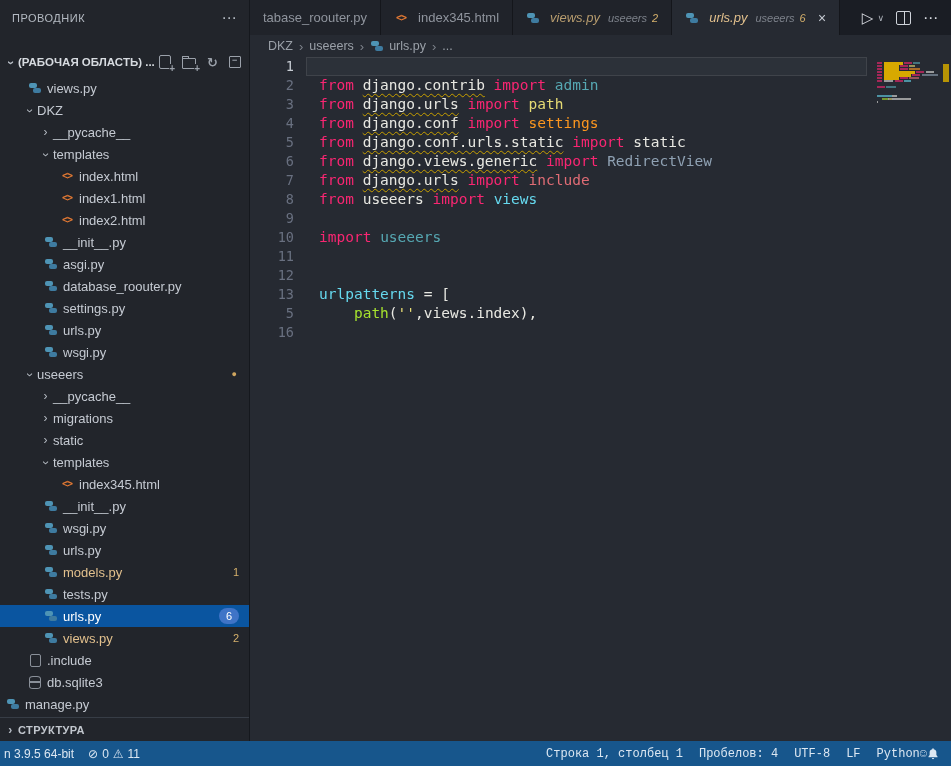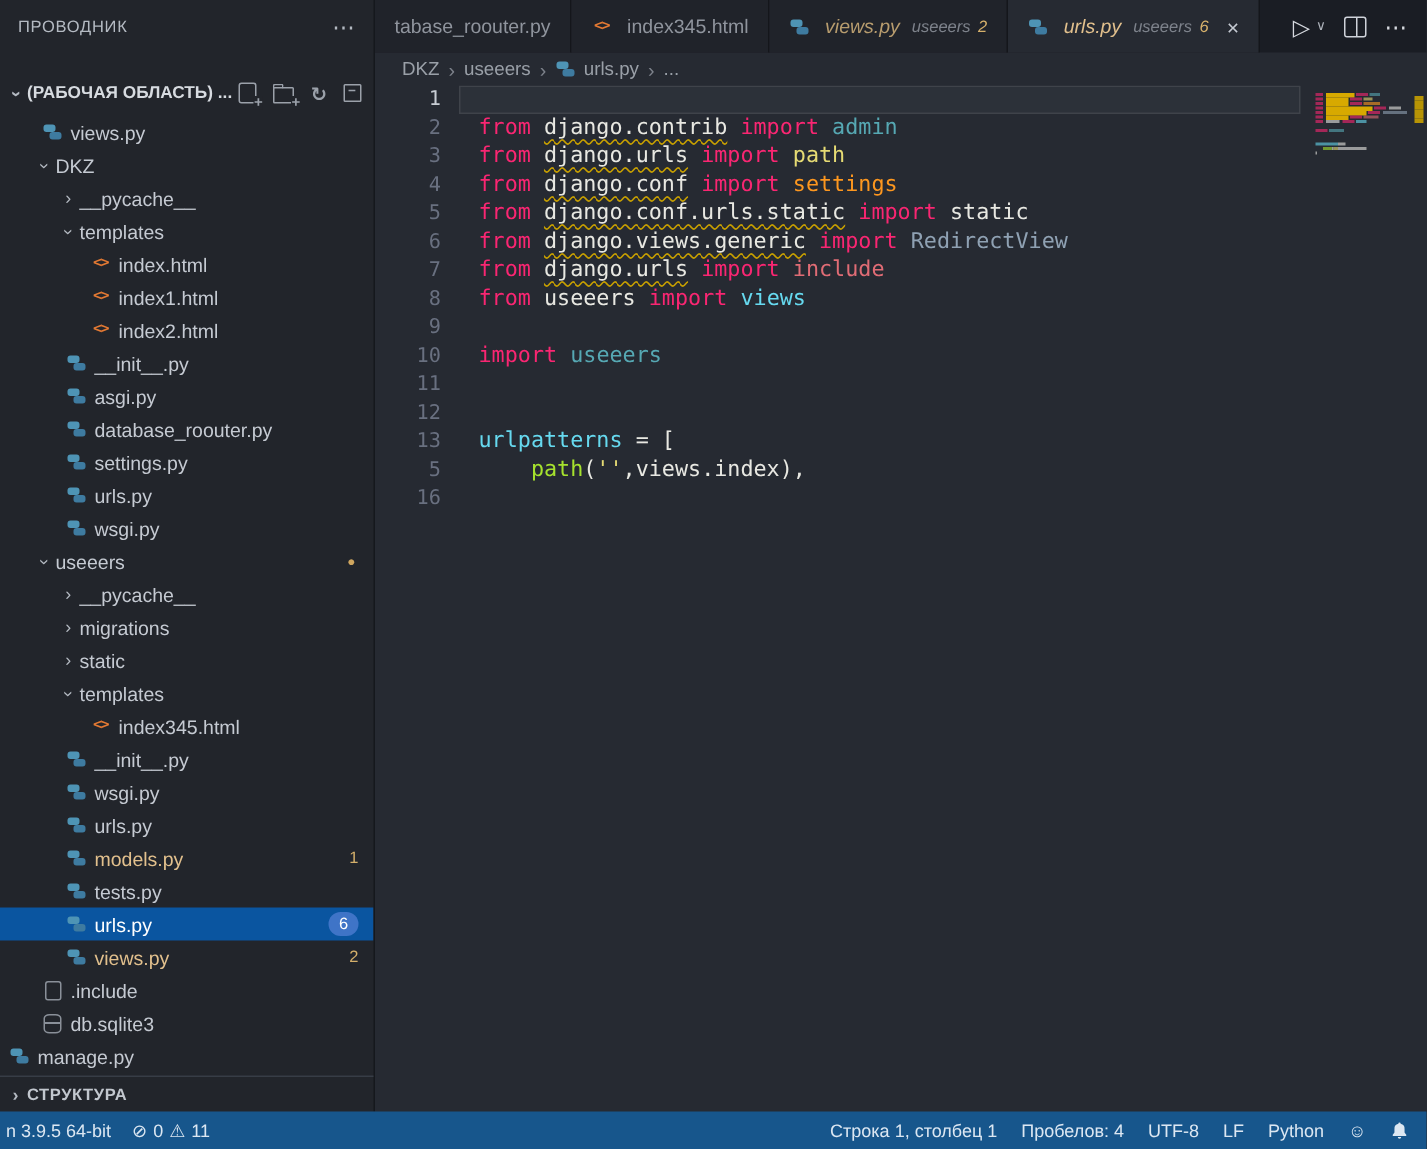--- a/index.html
+++ b/index.html
@@ -107,21 +107,21 @@
   .minimap{position:absolute;top:2px;right:10px;width:64px;}
   .mm-line{height:3px;display:flex;align-items:flex-start;}
   .mm-seg{display:inline-block;}
   .ruler{position:absolute;top:0;right:0;width:10px;height:100%;}
   .ruler .mark{position:absolute;right:2px;width:6px;height:3px;background:#c8a000;opacity:.9;}
 
   
   .statusbar{position:absolute;left:0;bottom:0;width:951px;height:25px;background:#17568c;
              display:flex;align-items:center;font-size:12px;color:#dce7f2;}
   .sb-left{display:flex;align-items:center;gap:14px;padding-left:4px;}
-  .sb-right{margin-left:auto;display:flex;align-items:flex-start;gap:16px;padding-right:12px;}
+  .sb-right{margin-left:auto;display:flex;align-items:flex-start;padding-right:12px;font-family:Liberation Mono, monospace;}
   .sb-item{display:flex;align-items:center;gap:4px;cursor:pointer;white-space:nowrap;}
   .sb-ico{display:inline-flex;align-items:center;cursor:pointer;font-size:12px;}
 </style>
 </head>
 <body>
 
 <div id="app">
 
   <aside class="sidebar">
     <div class="sb-title">

